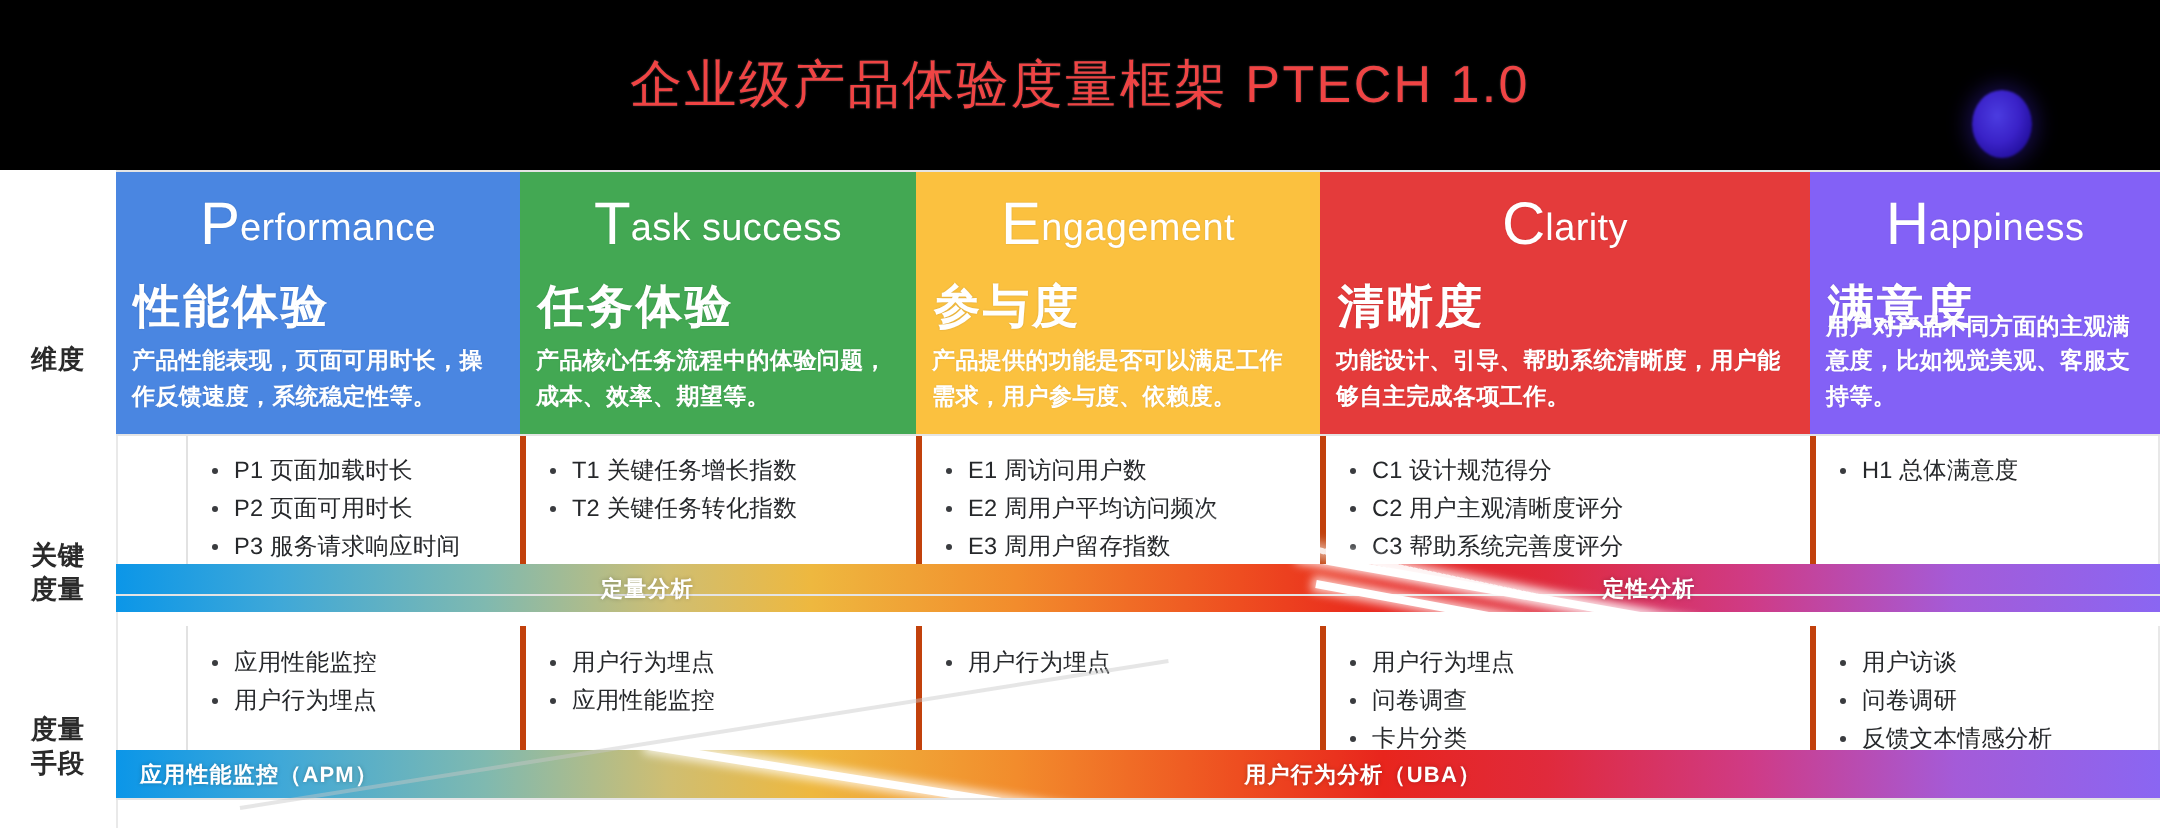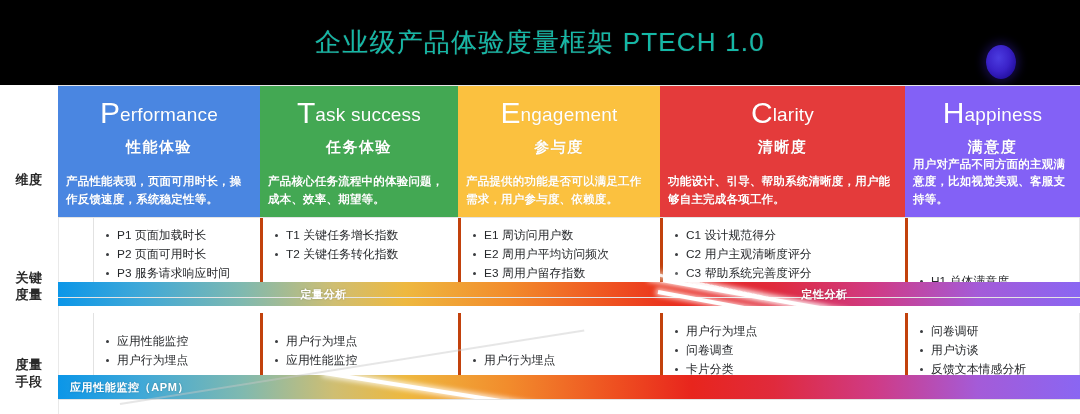--- a/index.html
+++ b/index.html
@@ -11,21 +11,21 @@
   #page { position:relative; width:1080px; height:414px; background:#fff; }
 
   
   .titlebar {
     position:absolute; left:0; top:0; width:1080px; height:85px;
     background:#000; overflow:hidden;
   }
   .titlebar-text {
     position:absolute; left:0; top:0; width:1080px; height:85px;
     display:flex; align-items:center; justify-content:center;
-    color:#14b8a6; font-size:26px; letter-spacing:1.2px;
+    color:#ef4444; font-size:26px; letter-spacing:1.2px;
     font-weight:400; text-shadow:0 0 1px rgba(255,255,255,.25);
   }
   .orb {
     position:absolute; left:986px; top:45px; width:30px; height:34px;
     border-radius:50%;
     background:radial-gradient(ellipse at 42% 38%, #4b3ce0 0%, #3a22c8 45%, #2410a0 75%, #150a63 100%);
     filter:blur(0.6px);
     box-shadow:0 0 10px 3px rgba(60,35,200,.35);
   }
 
@@ -63,21 +63,21 @@
   .head.r { background:#e43b3b; }
   .head.p { background:#8361f6; }
 
   .head-en {
     text-align:center; font-size:19px; line-height:1.05; font-weight:400;
     white-space:nowrap; letter-spacing:.2px; margin-top:2px;
     text-shadow:0 0 1px rgba(0,0,0,.12);
   }
   .head-en .cap { font-size:30px; vertical-align:-2px; letter-spacing:0px; }
   .head-cn {
-    text-align:center; font-size:15px; font-weight:700; margin-top:9px;
+    font-size:23px; font-weight:700; margin-top:9px;
     letter-spacing:1.5px; text-shadow:0 0 1px rgba(0,0,0,.15);
   }
   .head-desc {
     position:absolute; left:8px; right:8px; bottom:9px;
     font-size:11.5px; line-height:1.55; font-weight:700;
     letter-spacing:.2px; text-align:left;
     text-shadow:0 0 1px rgba(0,0,0,.1);
   }
 
   
@@ -94,21 +94,21 @@
   .cell ul { list-style:none; }
   .cell li {
     position:relative; padding-left:13px;
     font-size:11.8px; line-height:1.62; color:#26282b;
     white-space:nowrap; letter-spacing:.1px;
   }
   .cell li::before {
     content:""; position:absolute; left:2px; top:8px;
     width:3px; height:3px; border-radius:50%; background:#3a3c3f;
   }
-  .means-center { display:flex; align-items:flex-end; height:100%; }
+  .means-center { display:flex; align-items:flex-start; height:100%; }
   .means-center ul { width:100%; }
 
   
   .band {
     position:absolute; left:58px; width:1022px; overflow:hidden;
     background:linear-gradient(90deg,
       #0b96e8 0%,
       #3fa8d8 8%,
       #7fb9b0 18%,
       #cfbe72 27%,
@@ -325,39 +325,40 @@
         </div>
         <div class="cell keym">
           <div class="means-center">
             <ul>
               <li>H1 总体满意度</li>
             </ul>
           </div>
         </div>
         <div class="cell means">
           <ul>
+            <li>用户访谈</li>
             <li>问卷调研</li>
-            <li>用户访谈</li>
             <li>反馈文本情感分析</li>
           </ul>
         </div>
       </div>
 
     </div>
 
     <div class="band band1">
       <div class="slash"></div>
       <div class="slash slash2"></div>
       <div class="band-label quant">定量分析</div>
       <div class="band-label qual">定性分析</div>
     </div>
 
     <div class="band band2">
       <div class="slash"></div>
       <div class="band-label apm">应用性能监控（APM）</div>
+      <div class="band-label uba">用户行为分析（UBA）</div>
     </div>
 
     <div class="diag-sweep"></div>
     <div class="diag-sweep2"></div>
 
   </div>
 
 </div>
 
 </body></html>

